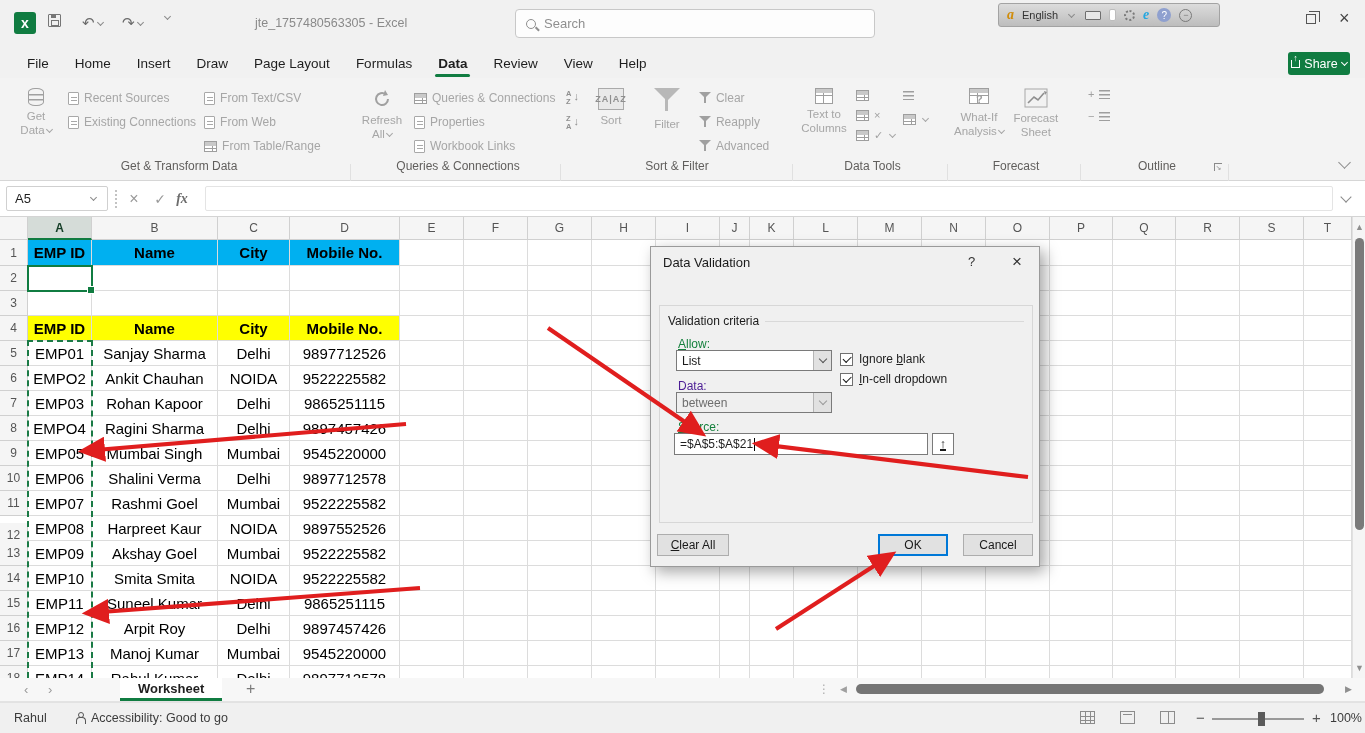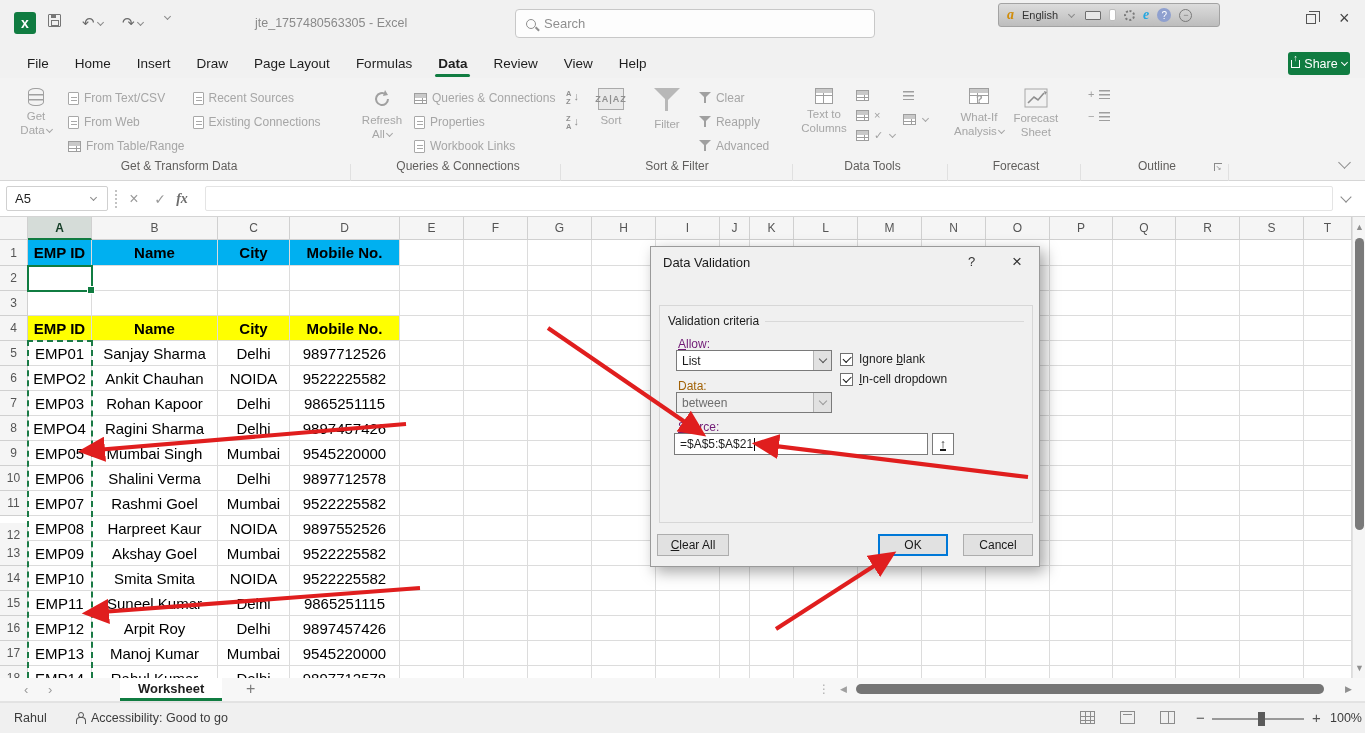--- a/index.html
+++ b/index.html
@@ -108,22 +108,22 @@
   .dlg-title{position:absolute;left:0;top:0;right:0;height:30px}
   .dlg-title .t{position:absolute;left:12px;top:8px;font-size:13px;color:#1a1a1a}
   .dlg-help{position:absolute;left:317px;top:7px;font-size:13px;color:#333}
   .dlg-close{position:absolute;left:361px;top:5px;font-size:17px;color:#333}
   .dlg-tabs{position:absolute;left:8px;top:37px;display:flex;align-items:flex-end;z-index:2}
   .dtab{padding:3px 10px 4px;border:1px solid #d7d7d7;border-bottom:none;background:#f0f0f0;color:#1a1a1a;margin-right:1px}
   .dtab.active{background:#fff;padding-top:5px;position:relative;top:1px}
   .dlg-panel{position:absolute;left:8px;top:58px;width:374px;height:218px;border:1px solid #d7d7d7;background:#f0f0f0}
   .grpbox{position:absolute;left:8px;top:8px;right:8px;display:flex;align-items:center;gap:6px;color:#1a1a1a}
   .grp-line{flex:1;height:1px;background:#d9d9d9}
-  .dlbl{position:absolute;color:#701a75}
-  .dlbl.dis{color:#a16207}
+  .dlbl{position:absolute;color:#15803d}
+  .dlbl.dis{color:#4c1d95}
   .combo{position:absolute;height:21px;background:#fff;border:1px solid #7a7a7a;display:flex;align-items:center}
   .combo .combo-txt{flex:1;padding-left:5px;color:#1a1a1a}
   .combo .combo-arrow{width:18px;height:100%;background:#e1e1e1;border-left:1px solid #b5b5b5;display:flex;align-items:center;justify-content:center}
   .chev{width:6px;height:6px;border-right:1.5px solid #555;border-bottom:1.5px solid #555;transform:rotate(45deg);margin-bottom:3px}
   .combo.dis{background:#efefef}
   .combo.dis .combo-txt{color:#6d6d6d}
   .ckrow{position:absolute;display:flex;align-items:center;gap:6px}
   .ckbox{width:13px;height:13px;background:#fff;border:1px solid #707070;position:relative;flex:none}
   .ckbox.checked:after{content:"";position:absolute;left:2px;top:2.5px;width:7px;height:3.5px;border-left:1.8px solid #1a1a1a;border-bottom:1.8px solid #1a1a1a;transform:rotate(-45deg)}
   .ckbox.dis{border-color:#b0b0b0}
@@ -229,39 +229,39 @@
 
     <div class="rgroup" style="left:12px;width:334px">
       <div class="rbody">
         <div class="bigbtn">
           <span class="icn i-db"></span>
           <span class="bb-label"><span>Get</span><br><span>Data</span><span class="caret-g"></span></span>
         </div>
         <div class="scol">
           <div class="sbtn">
               <span class="icn i-page"></span>
+              <span>Recent Sources</span>
+            </div>
+          <div class="sbtn">
+              <span class="icn i-page"></span>
+              <span>Existing Connections</span>
+            </div>
+        </div>
+        <div class="scol">
+          <div class="sbtn">
+              <span class="icn i-page"></span>
               <span>From Text/CSV</span>
             </div>
           <div class="sbtn">
               <span class="icn i-page"></span>
               <span>From Web</span>
             </div>
           <div class="sbtn">
               <span class="icn mtbl sm"></span>
               <span>From Table/Range</span>
-            </div>
-        </div>
-        <div class="scol">
-          <div class="sbtn">
-              <span class="icn i-page"></span>
-              <span>Recent Sources</span>
-            </div>
-          <div class="sbtn">
-              <span class="icn i-page"></span>
-              <span>Existing Connections</span>
             </div>
         </div>
       </div>
       <div class="glabel">Get &amp; Transform Data</div>
     </div>
     <div class="gdiv" style="left:350px"></div>
 
     <div class="rgroup" style="left:358px;width:200px">
       <div class="rbody">
         <div class="bigbtn">

